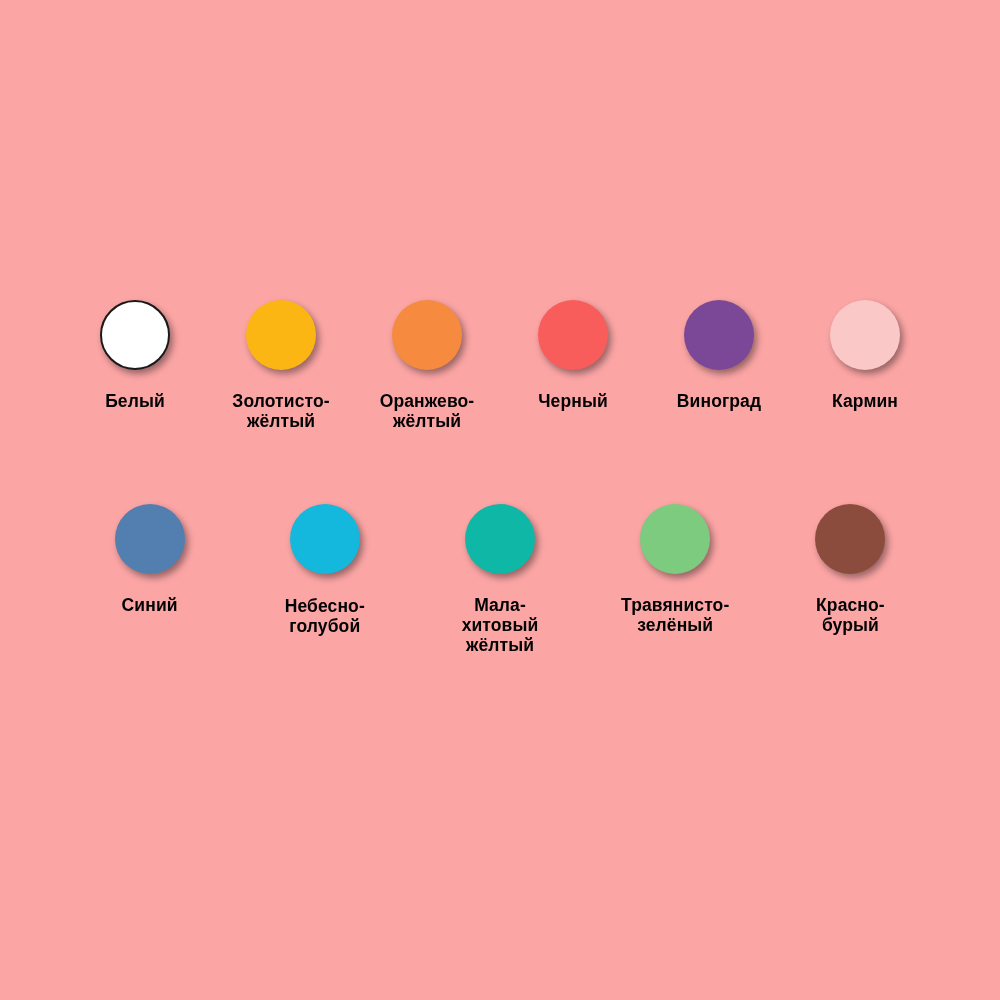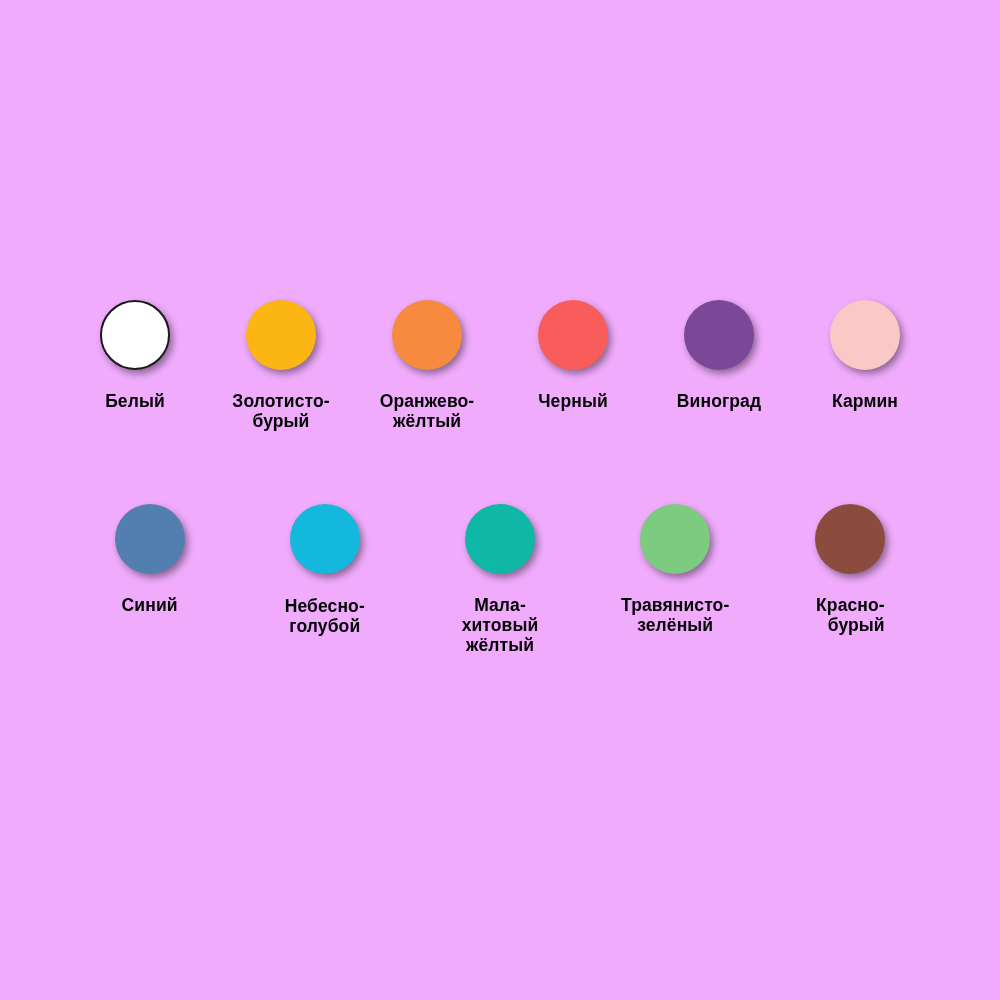--- a/index.html
+++ b/index.html
@@ -13,21 +13,21 @@
     height: 1000px;
     overflow: hidden;
     font-family: "Liberation Sans", sans-serif;
     -webkit-font-smoothing: antialiased;
   }
 
   .chart-canvas {
     position: relative;
     width: 1000px;
     height: 1000px;
-    background: #f0abfc;
+    background: #fca5a5;
   }
 
   .swatch-grid {
     position: absolute;
     left: 62px;
     top: 300px;
     width: 876px;
     display: flex;
     flex-direction: column;
     row-gap: 73px;
@@ -77,21 +77,21 @@
   <div class="swatch-grid">
 
     <div class="swatch-row">
       <div class="swatch-cell">
         <div class="swatch-dot outlined" style="background-color: rgb(255, 255, 255);"></div>
         <div class="swatch-label" style="color: rgb(0, 0, 0);">Белый</div>
       </div>
       <div class="swatch-cell">
         <div class="swatch-dot" style="background-color: rgb(251, 182, 20);"></div>
         <div class="swatch-label" style="color: rgb(0, 0, 0);">Золотисто-
-бурый</div>
+жёлтый</div>
       </div>
       <div class="swatch-cell">
         <div class="swatch-dot" style="background-color: rgb(246, 139, 63);"></div>
         <div class="swatch-label" style="color: rgb(0, 0, 0);">Оранжево-
 жёлтый</div>
       </div>
       <div class="swatch-cell">
         <div class="swatch-dot" style="background-color: rgb(249, 93, 91);"></div>
         <div class="swatch-label" style="color: rgb(0, 0, 0);">Черный</div>
       </div>
@@ -121,19 +121,19 @@
 хитовый
 жёлтый</div>
       </div>
       <div class="swatch-cell">
         <div class="swatch-dot" style="background-color: rgb(124, 203, 127);"></div>
         <div class="swatch-label" style="color: rgb(0, 0, 0);">Травянисто-
 зелёный</div>
       </div>
       <div class="swatch-cell">
         <div class="swatch-dot" style="background-color: rgb(140, 76, 61);"></div>
-        <div class="swatch-label" style="color: rgb(0, 0, 0); text-align: right;">Красно-
+        <div class="swatch-label" style="color: rgb(0, 0, 0);">Красно-
 бурый</div>
       </div>
     </div>
 
   </div>
 </div>
 
 </body></html>

